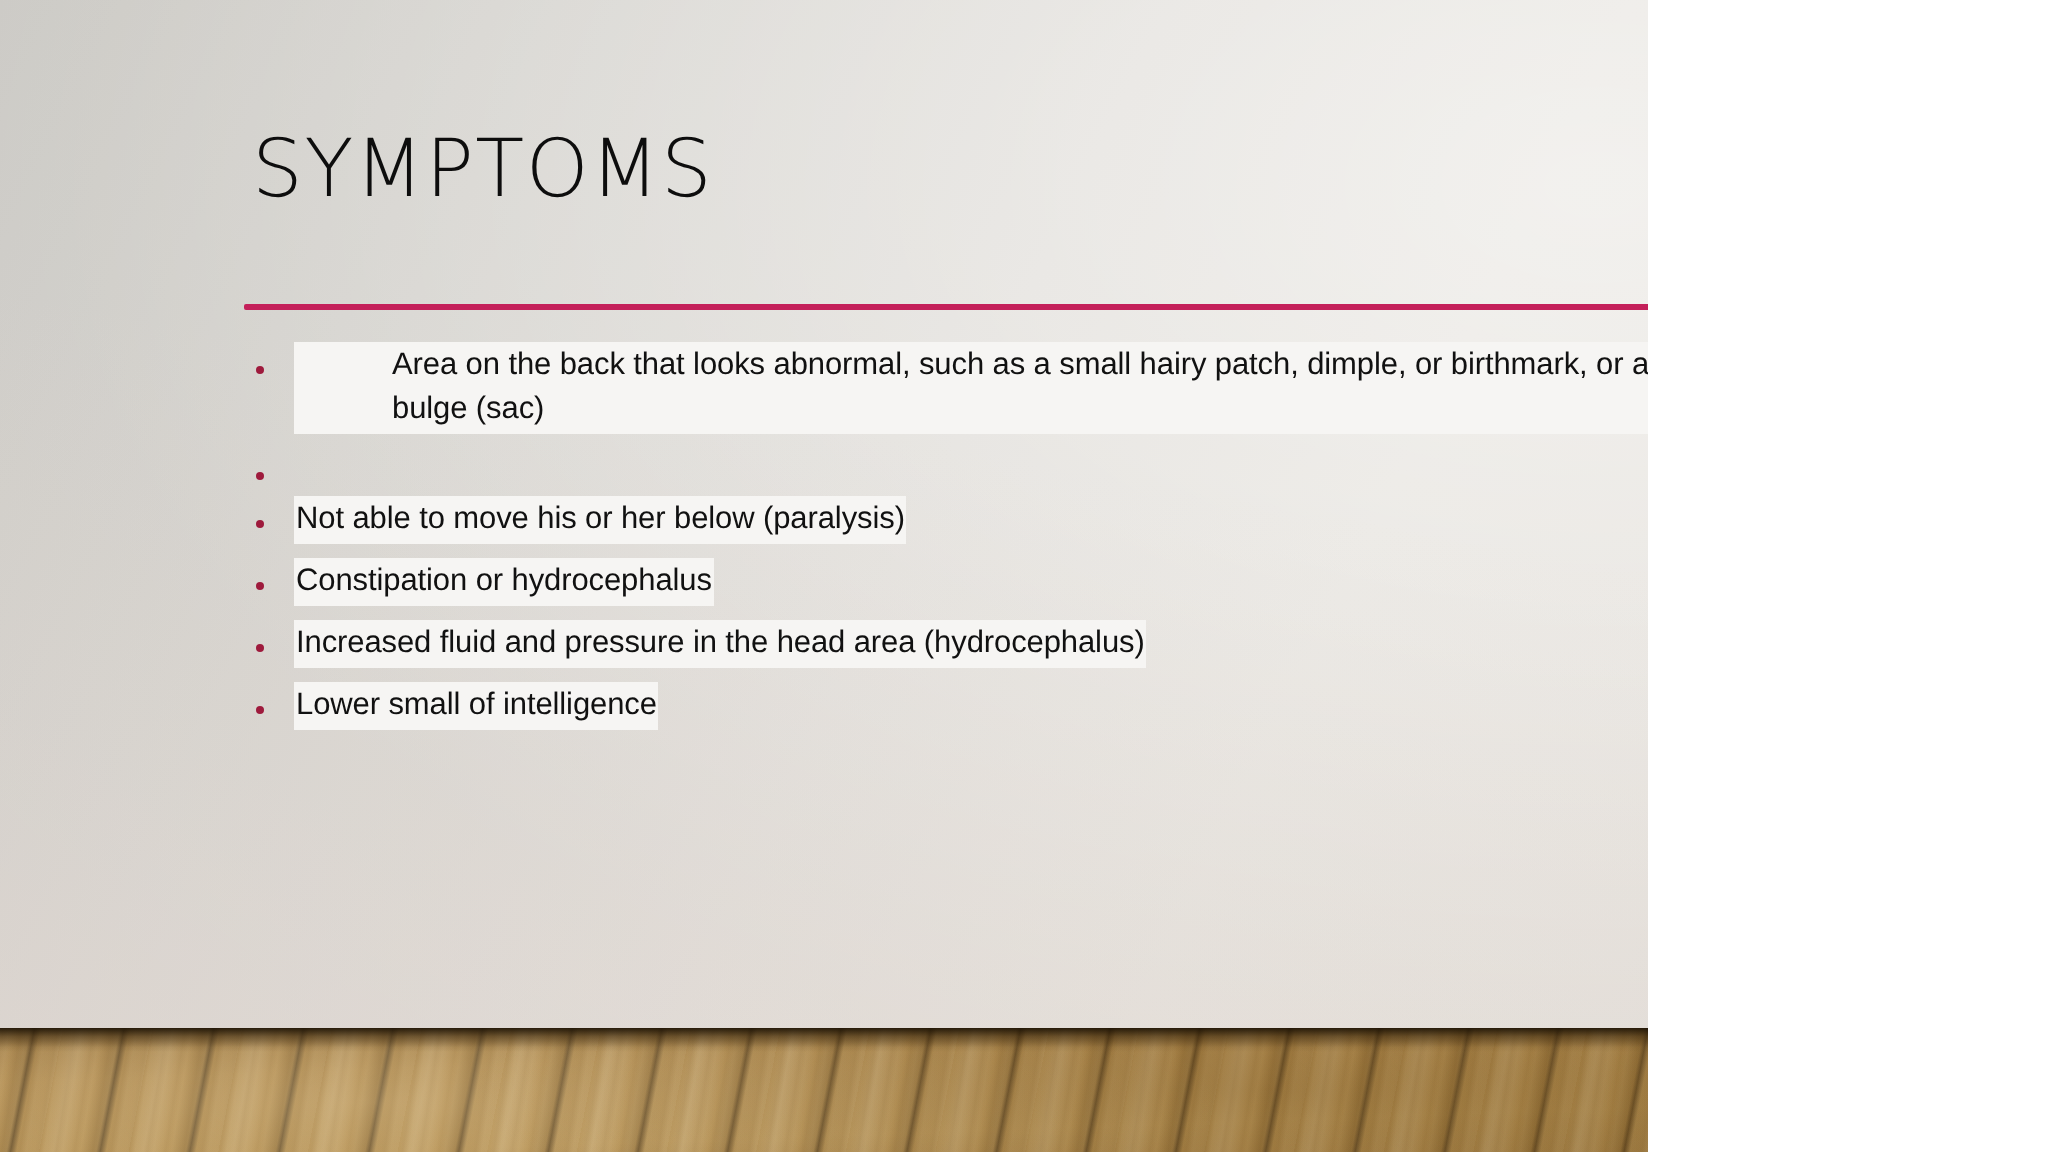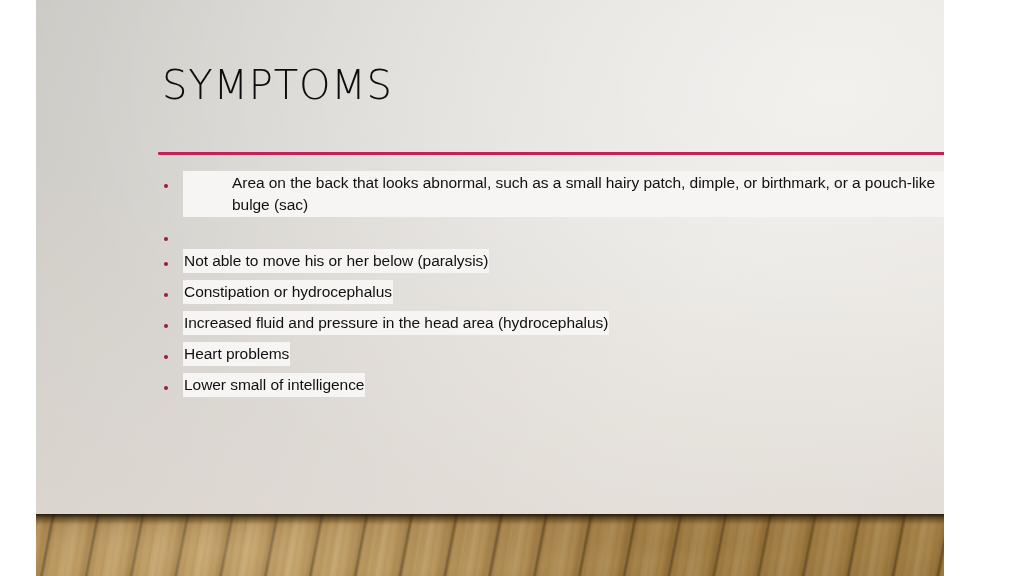--- a/index.html
+++ b/index.html
@@ -6,25 +6,24 @@
     margin: 0;
     padding: 0;
     background: #ffffff;
   }
   body {
     font-family: "Liberation Sans", sans-serif;
   }
 
   .slide {
     position: relative;
-    width: 908px;
+    width: 824px;
     height: 576px;
     overflow: hidden;
     background: #fdba74;
-    margin-left: 36px;
   }
 
   
   .wall {
     position: absolute;
     left: 0;
     top: 0;
     width: 1024px;
     height: 514px;
     background:
@@ -223,24 +222,20 @@
     <div class="bullet-row">
       <div class="bullet-dot"><span></span></div>
       <div class="bullet-text">Constipation or hydrocephalus</div>
     </div>
 
     <div class="bullet-row">
       <div class="bullet-dot"><span></span></div>
       <div class="bullet-text">Increased fluid and pressure in the head area (hydrocephalus)</div>
     </div>
 
-    <div class="bullet-row">
-      <div class="bullet-dot"><span></span></div>
-      <div class="bullet-text">Heart problems</div>
-    </div>
 
 
     <div class="bullet-row">
       <div class="bullet-dot"><span></span></div>
       <div class="bullet-text">Lower small of intelligence</div>
     </div>
 
   </div>
 
   <div class="floor">

